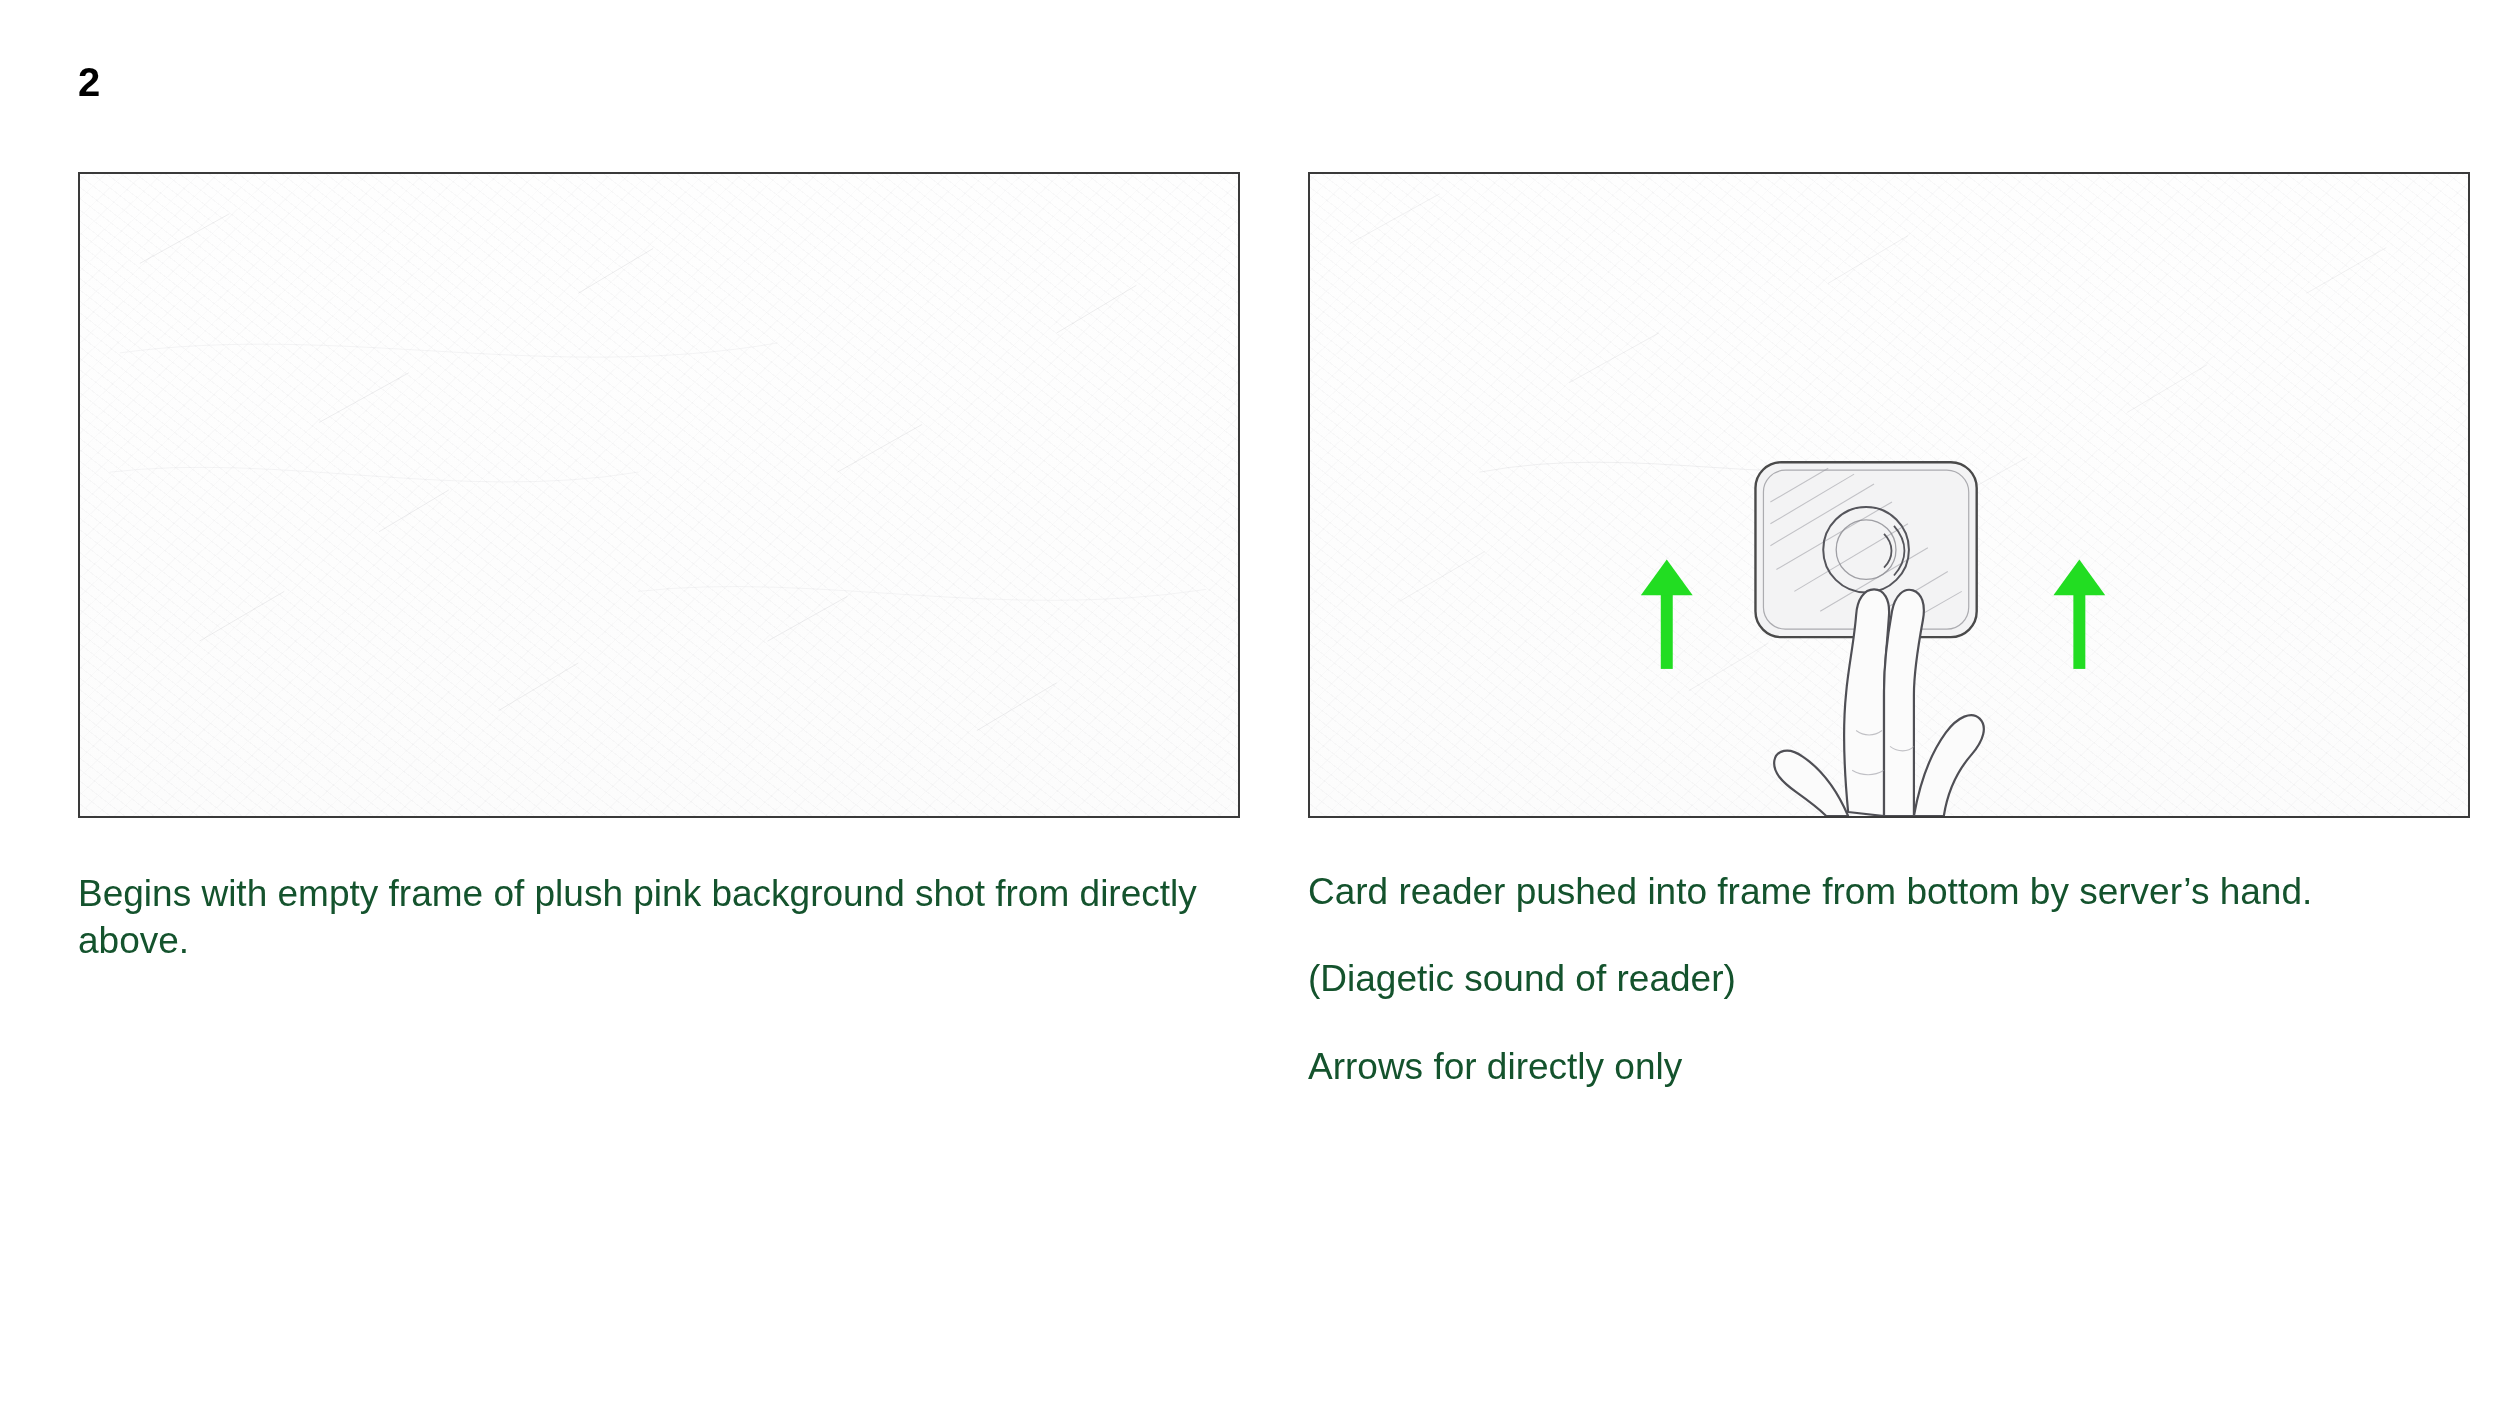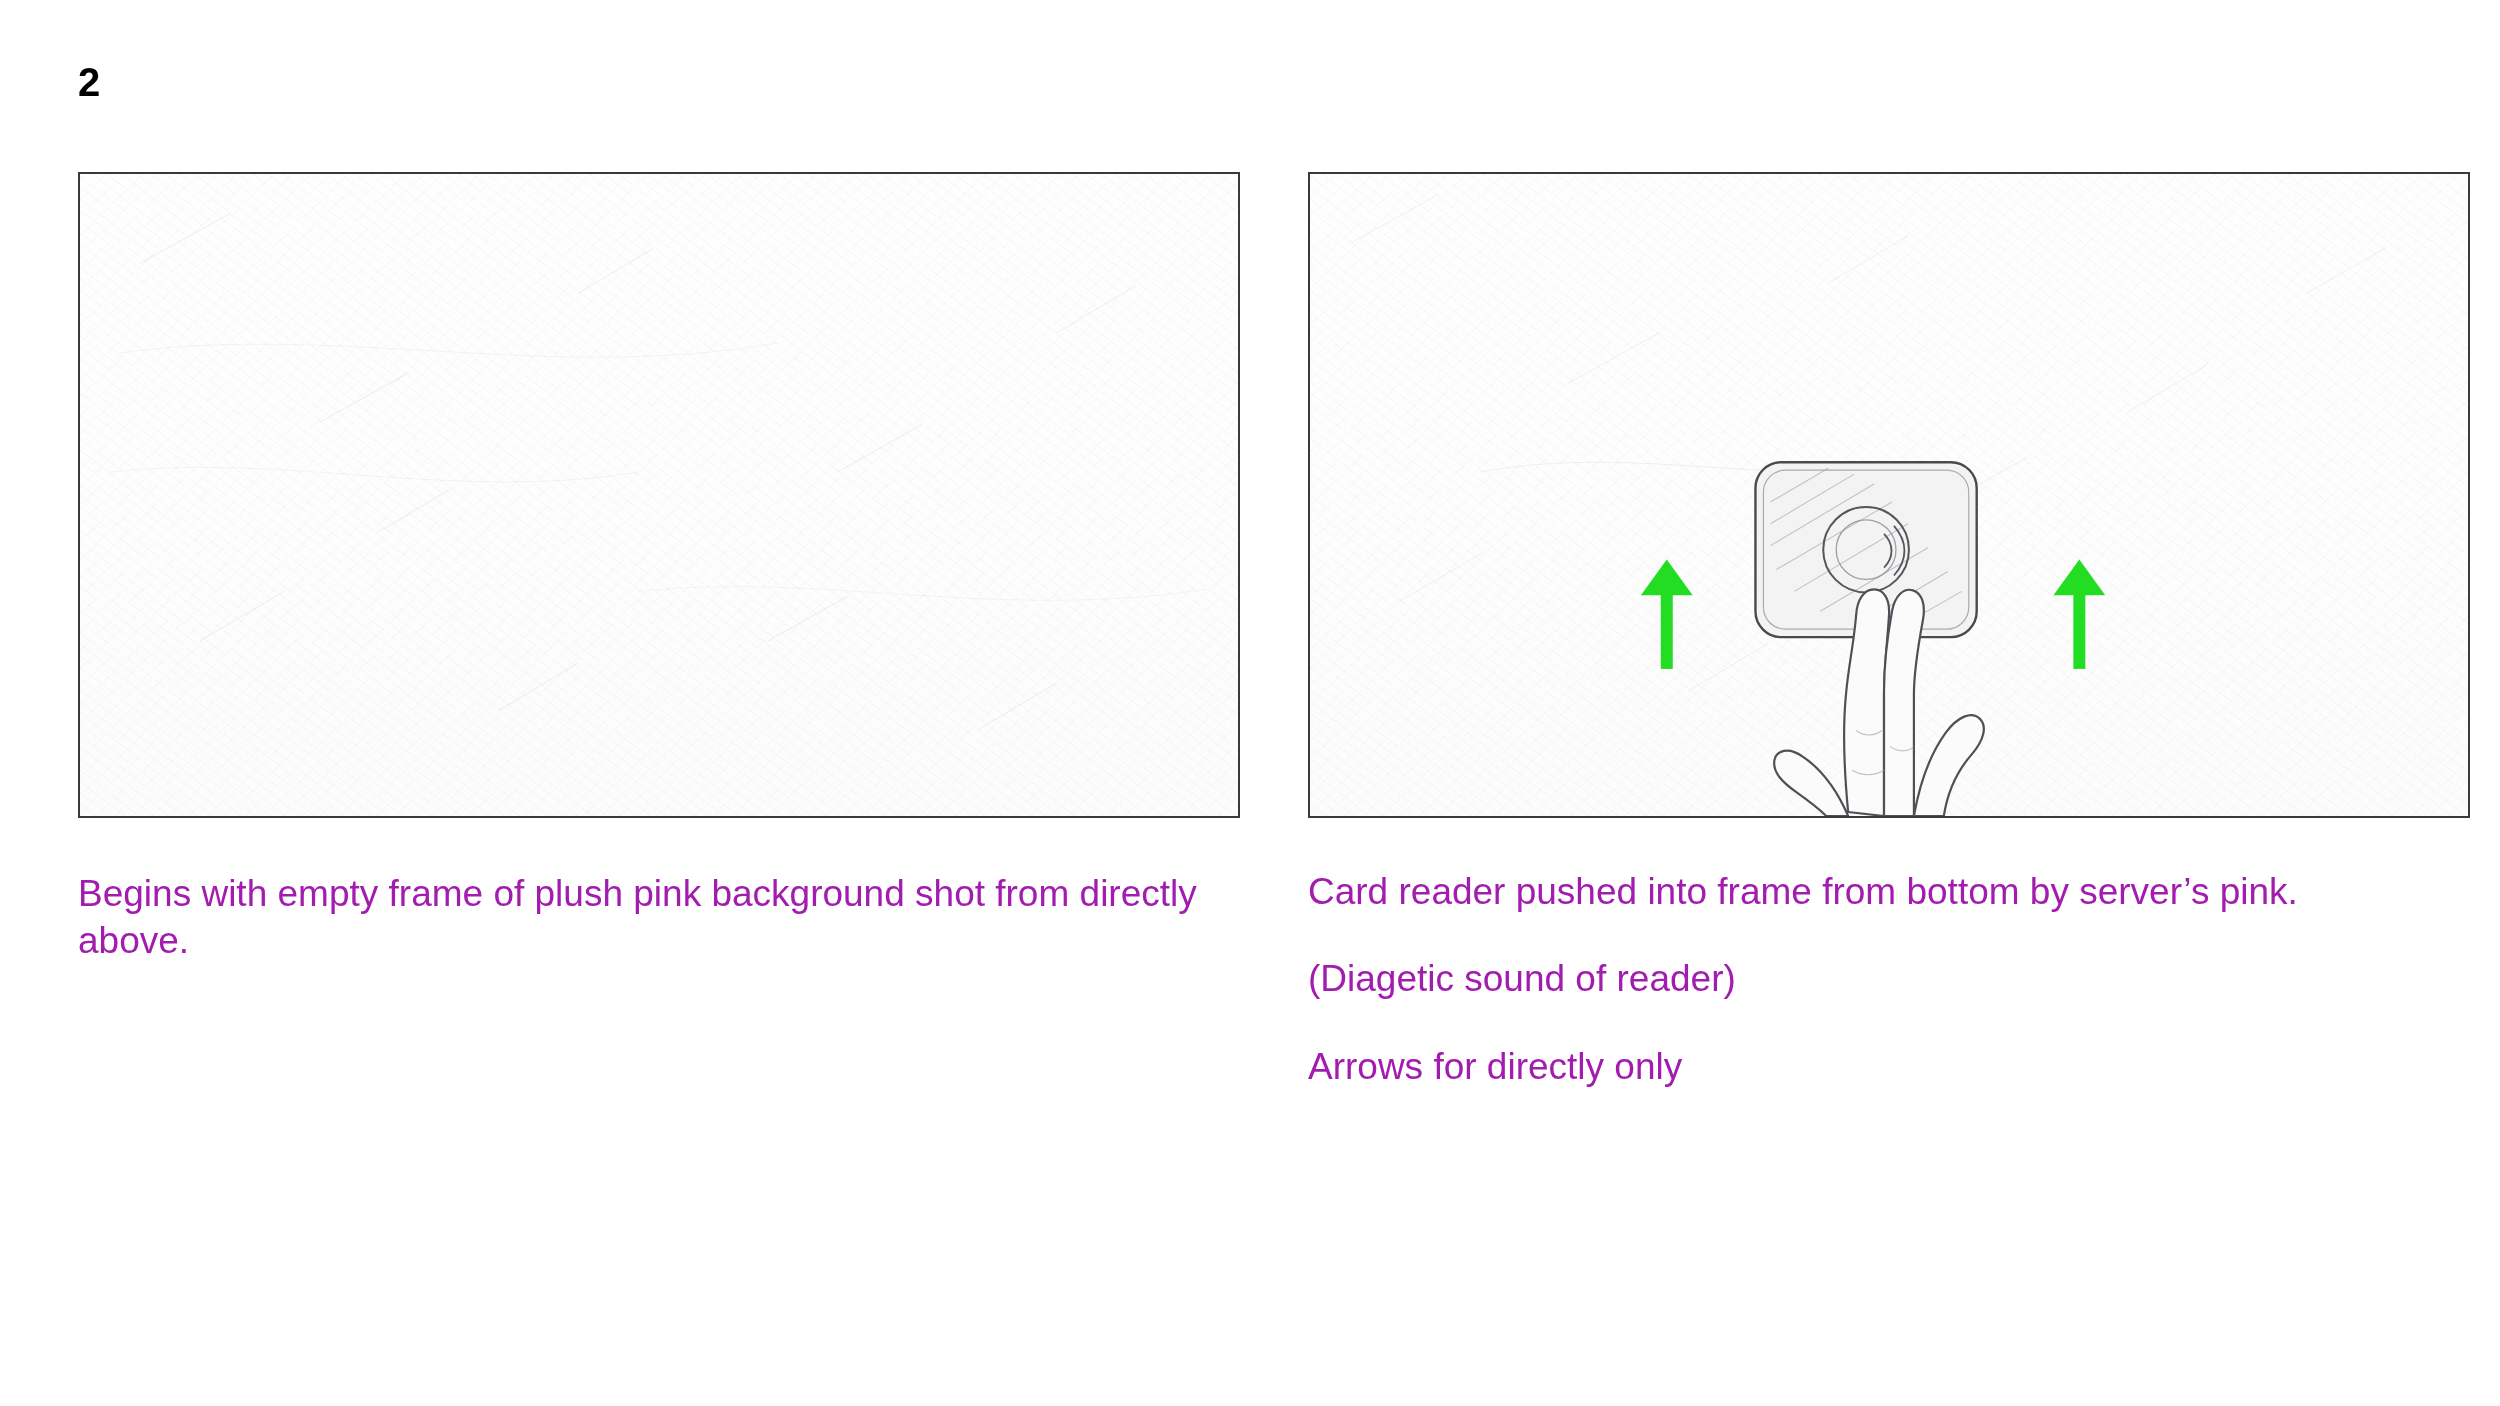--- a/index.html
+++ b/index.html
@@ -62,21 +62,21 @@
     width: 100%;
     height: 100%;
     display: block;
   }
 
   .caption {
     position: absolute;
     width: 1170px;
     font-size: 37px;
     line-height: 1.28;
-    color: #a21caf;
+    color: #14532d;
   }
   .caption-left { left: 78px; top: 870px; }
   .caption-right { left: 1308px; top: 868px; }
   .caption p {
     margin: 0 0 40px 0;
   }
   .caption p:last-child { margin-bottom: 0; }
   .cap-line { display: block; }
 </style>
 </head>
@@ -173,18 +173,18 @@
         </g>
       </svg>
     </div>
   </div>
 
   <div class="caption caption-left">
     <p class="cap-line">Begins with empty frame of plush pink background shot from directly above.</p>
   </div>
 
   <div class="caption caption-right">
-    <p class="cap-line">Card reader pushed into frame from bottom by server’s pink.</p>
+    <p class="cap-line">Card reader pushed into frame from bottom by server’s hand.</p>
     <p class="cap-line">(Diagetic sound of reader)</p>
     <p class="cap-line">Arrows for directly only</p>
   </div>
 
 </div>
 
 </body></html>

